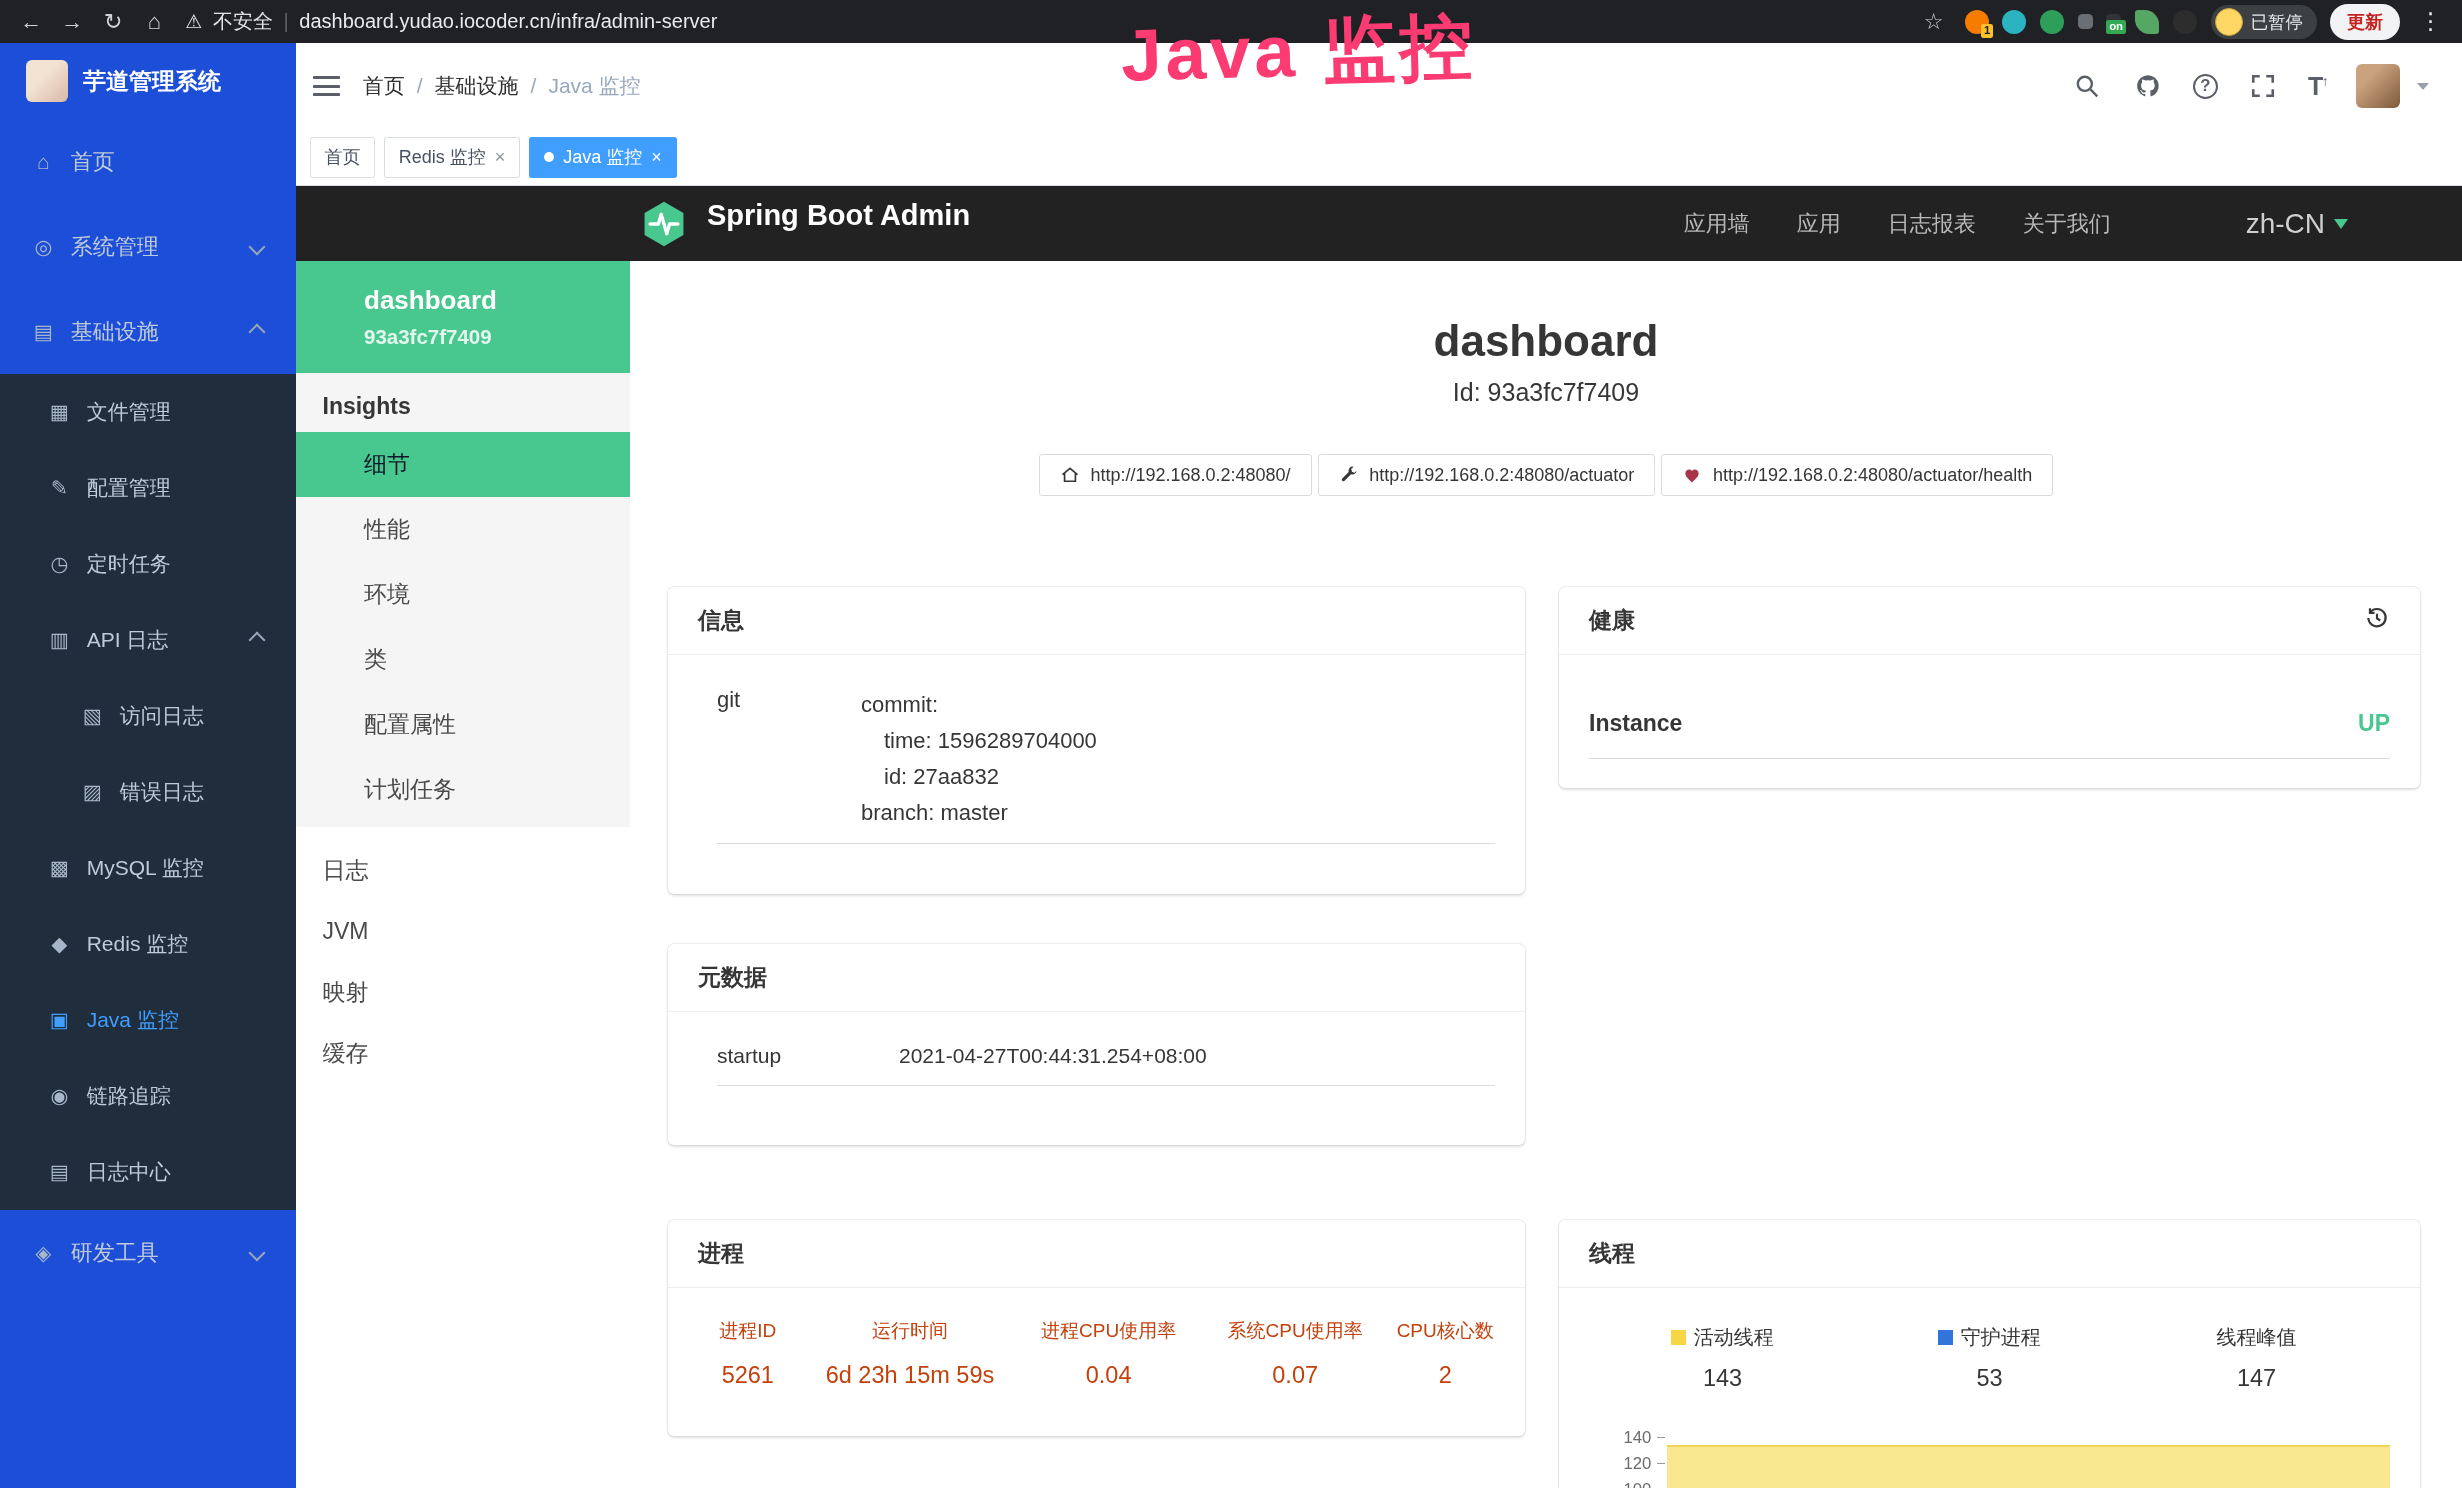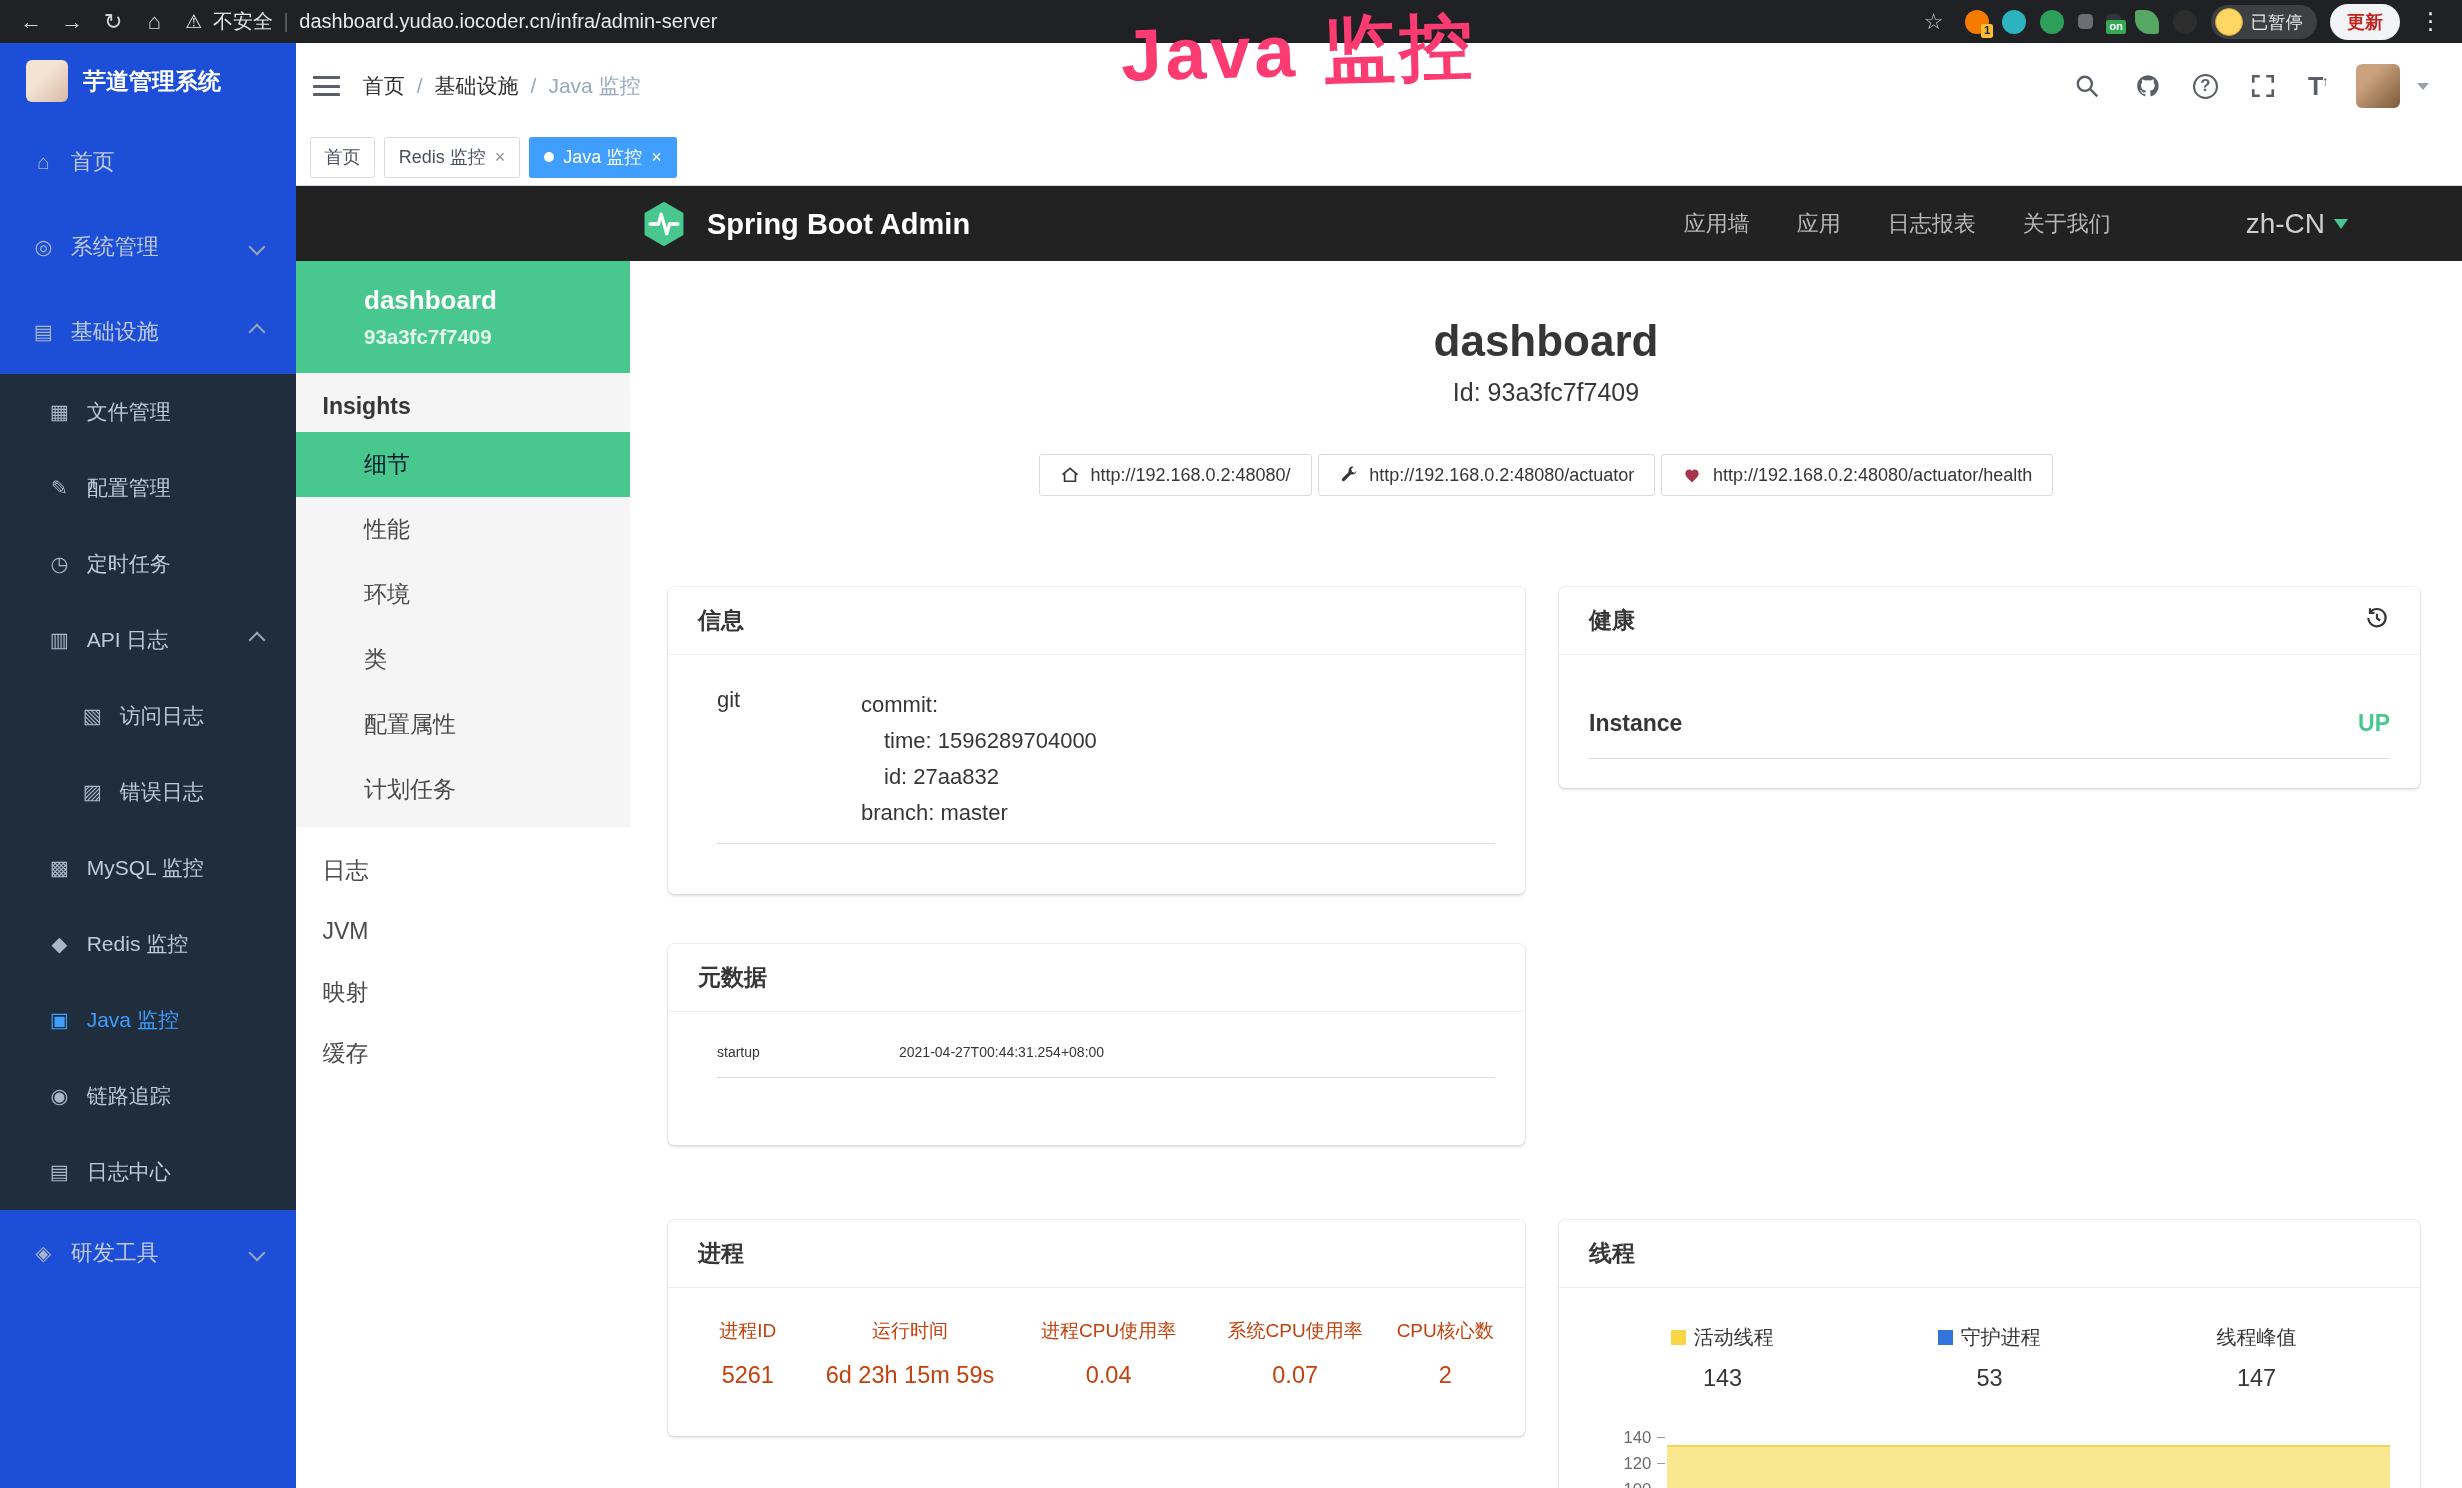--- a/index.html
+++ b/index.html
@@ -70,21 +70,21 @@
     display:flex;align-items:center;padding-left:13.7px;gap:9px;box-sizing:border-box;}
   .tab{height:39px;display:flex;align-items:center;padding:0 13.7px;border:0.8px solid #d8dce5;border-radius:2.3px;
     font-size:18px;color:#495060;background:#fff;gap:9px;cursor:pointer;}
   .tab .x{font-size:18px;color:#8a8f99;cursor:pointer;}
   .tab.active{background:#409eff;border-color:#409eff;color:#fff;}
   .tab.active .x{color:#fff;}
   .dot{width:10.6px;height:10.6px;border-radius:50%;background:#fff;}
 
   
   #sba-navbar{height:76px;background:#222;display:flex;align-items:center;padding:0 114px 0 343px;box-sizing:border-box;}
-  .brand{display:flex;align-items:center;gap:18px;}
+  .brand{display:flex;gap:18px;}
   .brand svg{width:50px;height:50px;}
   .brand-name{color:#fff;font-size:29px;font-weight:700;}
   .sba-nav{margin-left:auto;display:flex;align-items:center;gap:47px;font-size:22px;color:#b9b9b9;}
   .sba-nav .nav-it{cursor:pointer;}
   .locale{margin-left:88px;display:flex;align-items:center;gap:9px;color:#cfcfcf;font-size:28px;cursor:pointer;}
   .caret-green{width:0;height:0;border-left:7.6px solid transparent;border-right:7.6px solid transparent;
     border-top:10px solid #48c78e;}
 
   
   #inst-sidebar{position:absolute;left:0;top:218px;width:334px;bottom:0;background:#fff;border-right:0.8px solid #f2f2f2;}
@@ -121,21 +121,21 @@
   .kv-row{margin:32px 30px 0 49px;padding-bottom:12px;border-bottom:0.8px solid #dbdbdb;display:flex;font-size:22px;}
   .kv-label{width:144px;flex:none;}
   .kv-val .ln{line-height:36px;}
   .kv-val .ind{padding-left:23px;}
 
   .h-row{margin:55px 30px 0;padding-bottom:21px;border-bottom:0.8px solid #dbdbdb;display:flex;
     justify-content:space-between;font-size:23px;}
   .h-row .lbl{font-weight:700;}
   .h-row .up{color:#48c78e;font-weight:700;}
 
-  .m-row{margin:32px 30px 0 49px;padding-bottom:16.7px;border-bottom:0.8px solid #dbdbdb;display:flex;font-size:14px;}
+  .m-row{margin:32px 30px 0 49px;padding-bottom:16.7px;border-bottom:0.8px solid #dbdbdb;display:flex;font-size:21px;}
   .m-row .lbl{width:182px;flex:none;}
 
   .p-grid{display:grid;grid-template-columns:14% 26% 23% 23% 14%;padding:30px 23px 0;text-align:center;
     font-size:19px;row-gap:18px;color:#c2410c;}
   .p-val{font-size:23.5px;}
 
   .t-legend{display:grid;grid-template-columns:1fr 1fr 1fr;padding:36px 30px 0;text-align:center;}
   .t-leg-lab{display:flex;align-items:center;justify-content:center;gap:7.6px;font-size:20px;}
   .sq{width:15px;height:15px;flex:none;}
   .sq.yellow{background:#f6d645;}

